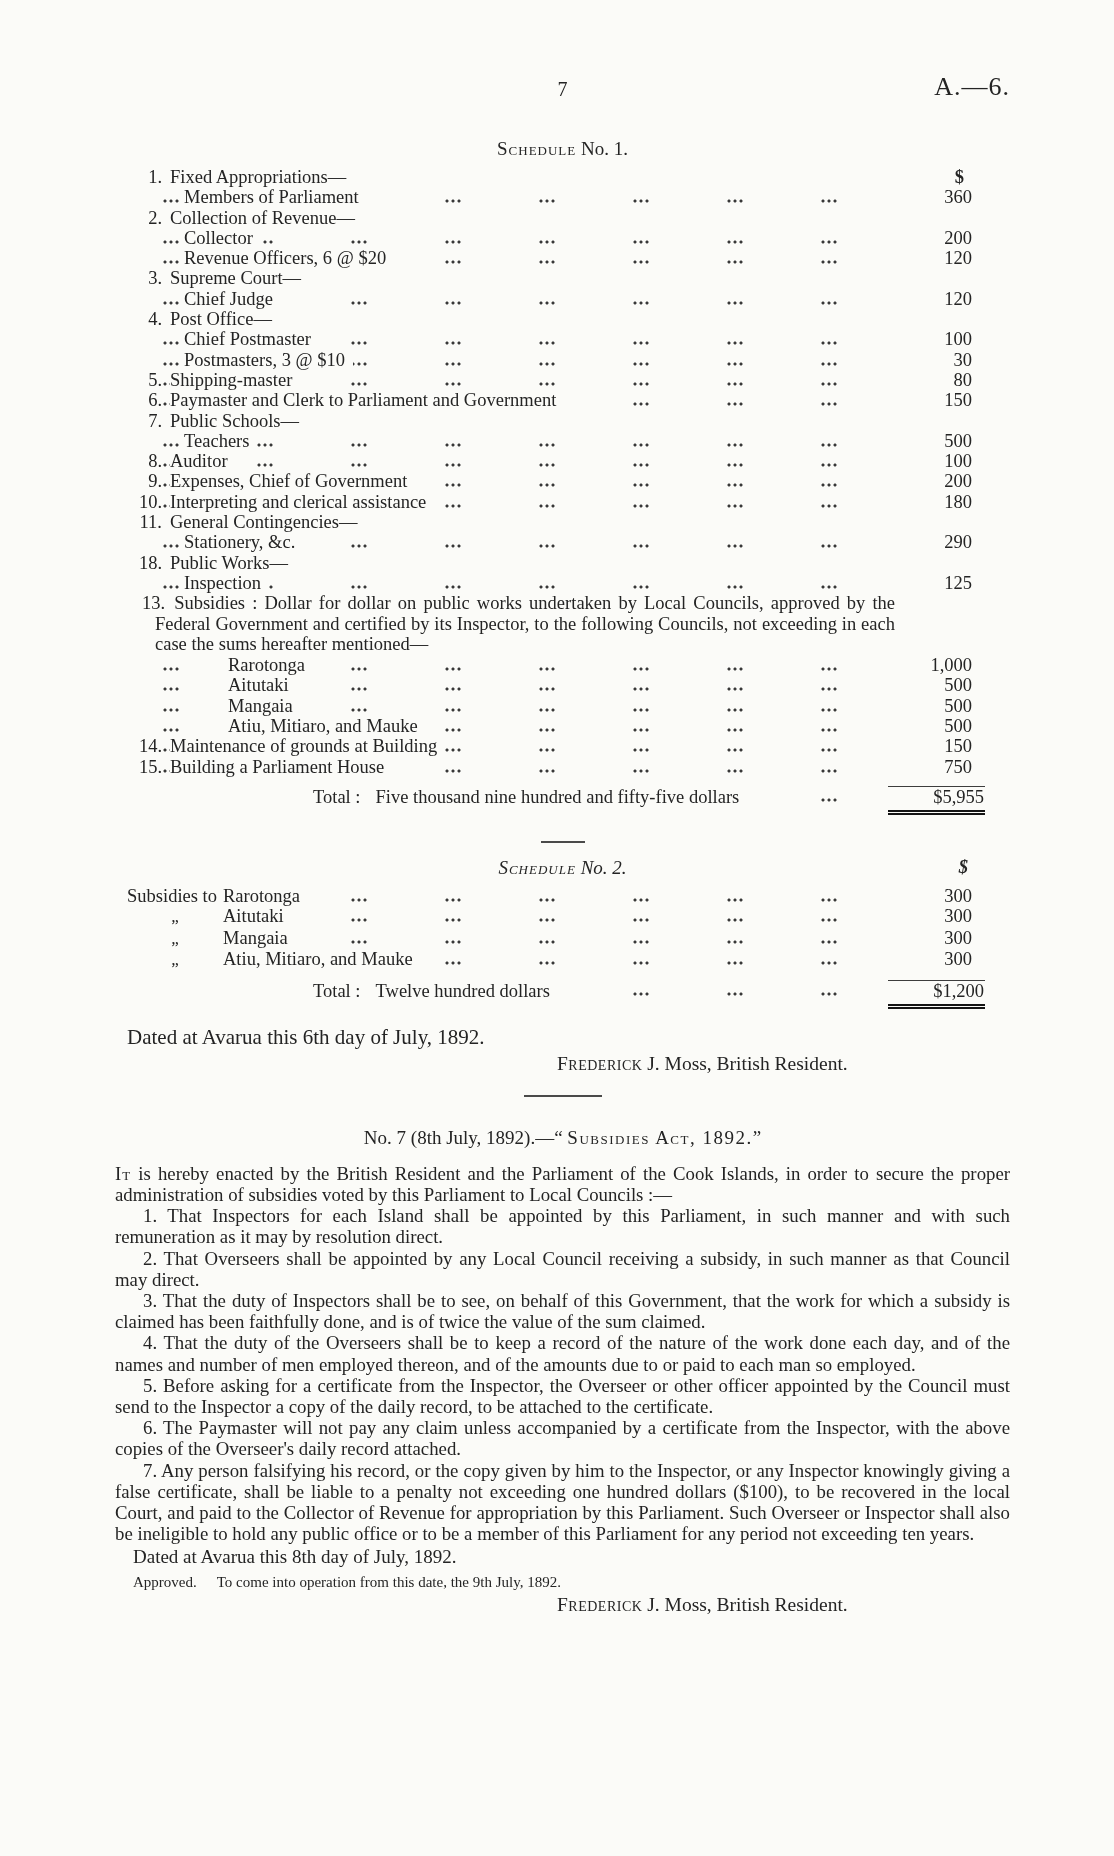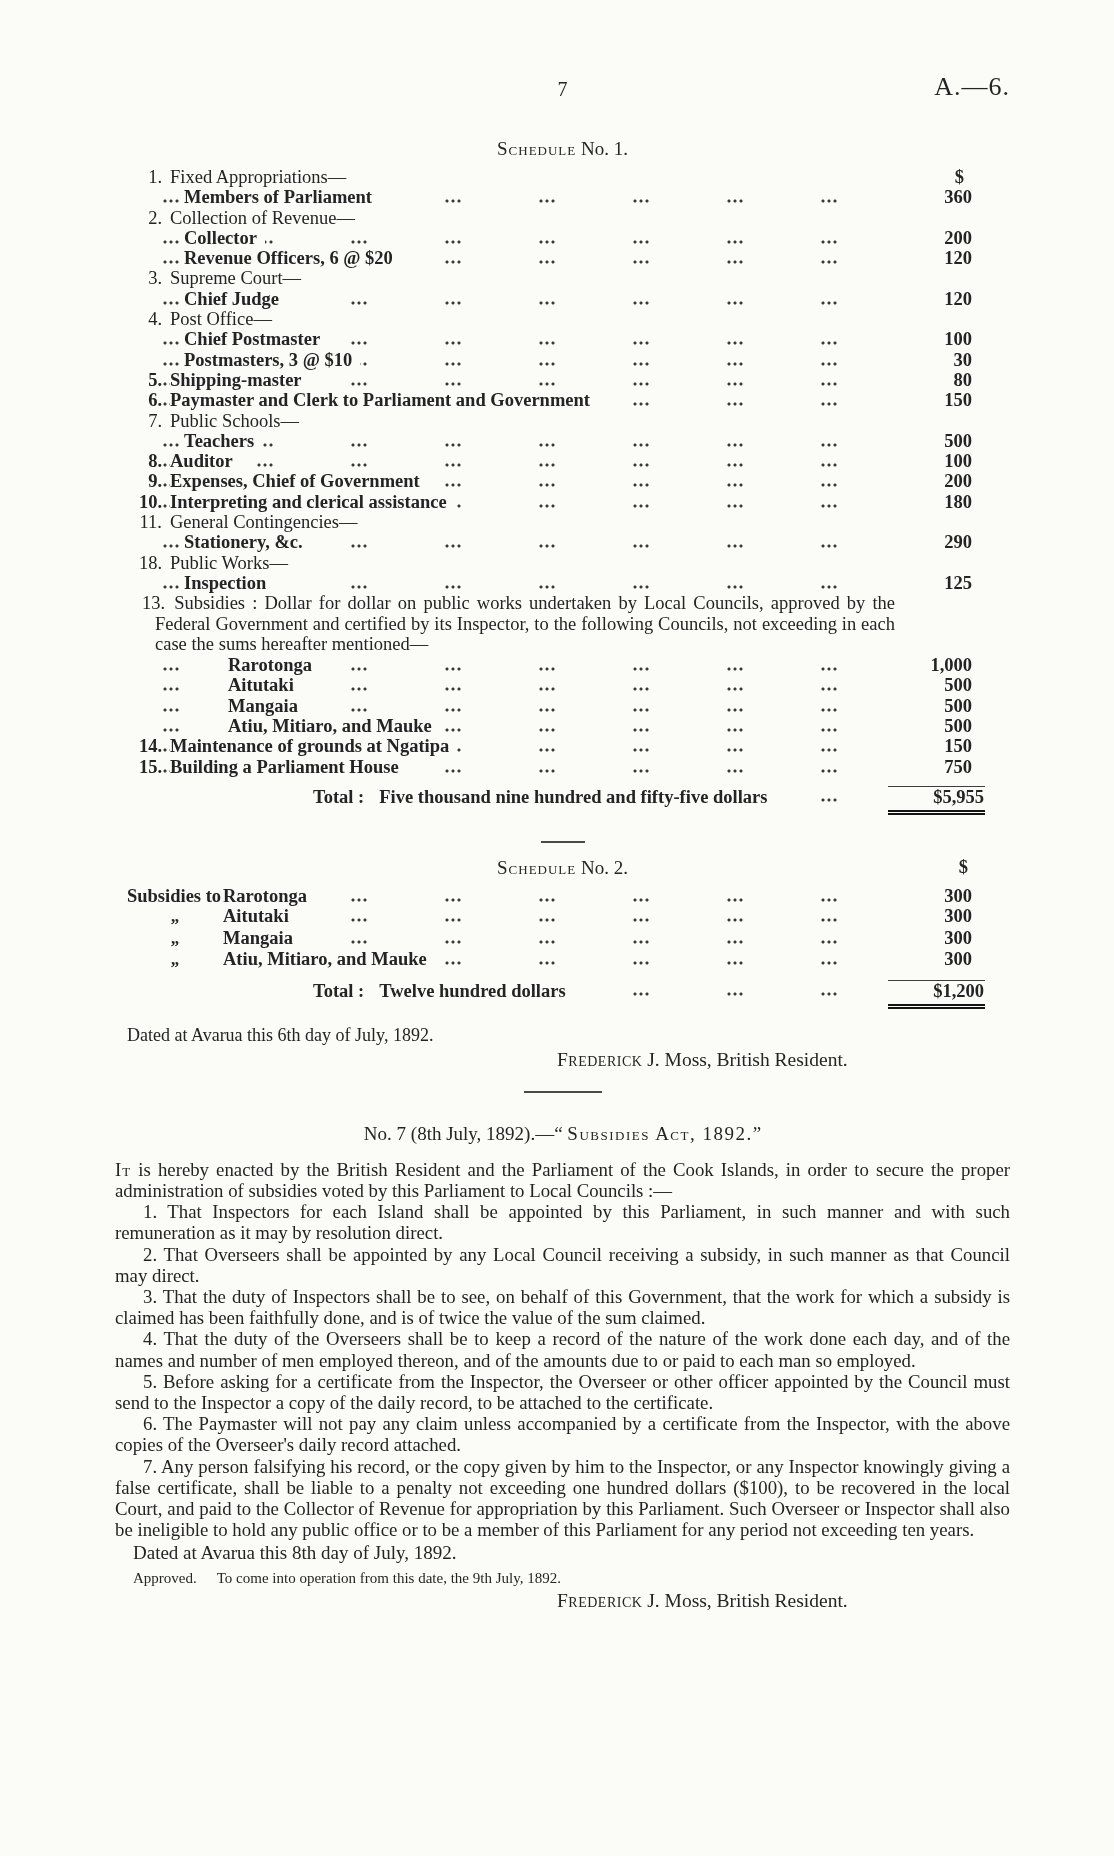--- a/index.html
+++ b/index.html
@@ -27,49 +27,49 @@
   .rlabel { flex:none; white-space:nowrap; background:var(--paper); padding-right:8px; }
   .ind1 .rlabel { margin-left:14px; }
   .ind2 .rlabel { margin-left:58px; }
   .amount { flex:none; margin-left:auto; min-width:58px; text-align:right; background:var(--paper); padding-left:6px; }
   .cur { font-weight:bold; padding-right:8px; }
   .dotted {
     background-image:
       radial-gradient(circle at 3px 14px,  #383838 1.15px, rgba(0,0,0,0) 1.9px),
       radial-gradient(circle at 9px 14px,  #383838 1.15px, rgba(0,0,0,0) 1.9px),
       radial-gradient(circle at 15px 14px, #383838 1.15px, rgba(0,0,0,0) 1.9px);
-    background-size:94px 100%; background-repeat:repeat-x; background-position:235px 0;font-weight:bold;
+    background-size:94px 100%; background-repeat:repeat-x; background-position:235px 0;
   }
   .srow-para { margin:0 115px 0 40px; text-indent:-13px; text-align:justify;
                font-size:18.5px; line-height:20.6px; }
   .pnum { padding-right:9px; }
 
   
   .total-row { display:flex; align-items:baseline; margin:9px 25px 0 198px;
                font-size:18.5px; line-height:21px; background-position:37px 0; }
   .total-label { background:var(--paper); padding-right:15px; }
   .total-text  { background:var(--paper); padding-right:8px; }
   .total-amount { flex:none; margin-left:auto; min-width:88px; text-align:right;
                   background:var(--paper); border-top:1.3px solid #3d3d3d;
                   border-bottom:5px double #141414; padding:0 1px 2px 8px; }
 
   .divider { border:0; border-top:2px solid #4a4a4a; width:44px; margin:26px auto 0; }
   .divider.w2 { width:78px; margin-top:20px; }
 
   
-  .s2head { position:relative; margin-top:14px; }
+  .s2head { position:relative; margin-top:14px;font-style:italic; }
   .s2head .sched-title { margin:0; }
   .s2cur { position:absolute; right:42px; top:0; font-weight:bold; font-size:18.5px; }
   .s2rows { margin-top:7px; }
   .srow2 { display:flex; align-items:baseline; font-size:18.5px; line-height:20.5px;
            margin:0 38px 0 12px; background-position:223px 0; }
   .s2pre { flex:none; min-width:96px; background:var(--paper); box-sizing:border-box; }
   .s2pre.ditto { text-align:center; font-size:17px; }
 
-  .dated    { margin:16px 0 0 12px; font-size:18px; }
+  .dated    { margin:16px 0 0 12px; font-size:21px; }
   .approved { margin:5px  0 0 12px; font-size:19px; }
   .apw { margin-right:20px; }
   .sig { margin:3px 0 0 442px; font-size:19.5px; }
   .sig .sc { letter-spacing:.5px; }
 
   
   .act-heading { margin-top:30px; text-align:center; font-size:19px; }
   .act-heading .sc { letter-spacing:1.5px; }
   .act-body { margin-top:14px; font-size:18.8px; line-height:21.2px; text-align:justify; }
   .act-body p { margin:0; }
@@ -205,21 +205,21 @@
           <span class="rlabel">Mangaia</span>
           <span class="amount">500</span>
         </div>
         <div class="srow ind2 dotted">
           <span class="num"></span>
           <span class="rlabel">Atiu, Mitiaro, and Mauke</span>
           <span class="amount">500</span>
         </div>
         <div class="srow dotted">
           <span class="num">14.</span>
-          <span class="rlabel">Maintenance of grounds at Ngatipa</span>
+          <span class="rlabel">Maintenance of grounds at Building</span>
           <span class="amount">150</span>
         </div>
         <div class="srow dotted">
           <span class="num">15.</span>
           <span class="rlabel">Building a Parliament House</span>
           <span class="amount">750</span>
         </div>
       </div>
     <div class="total-row dotted">
       <span class="total-label">Total :</span>

